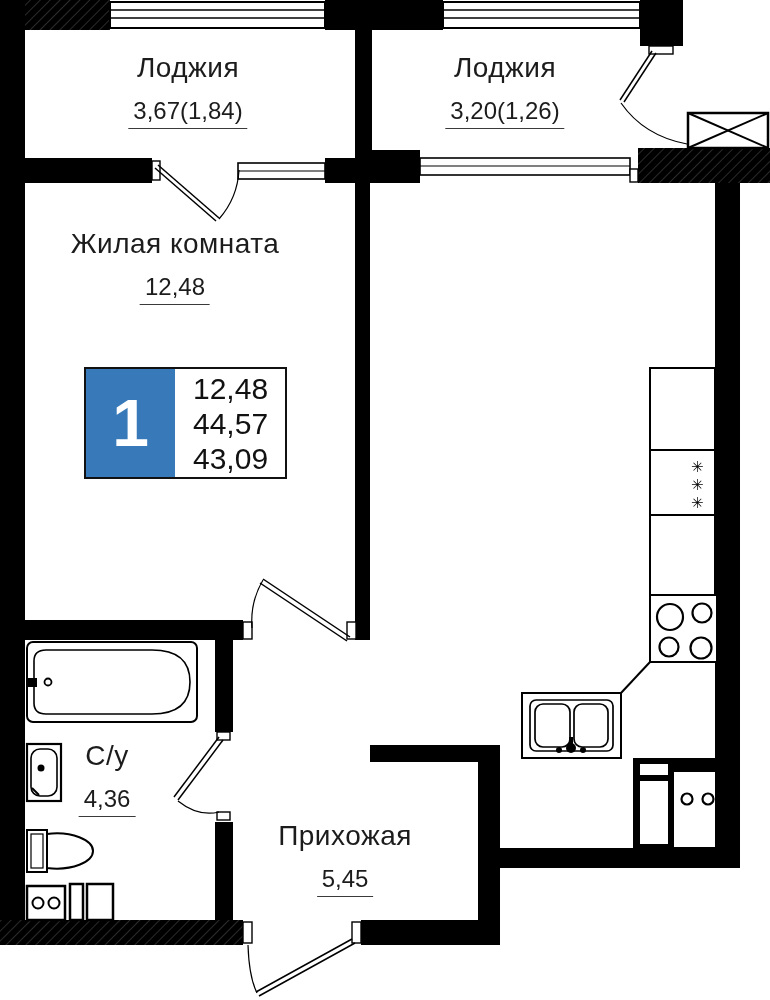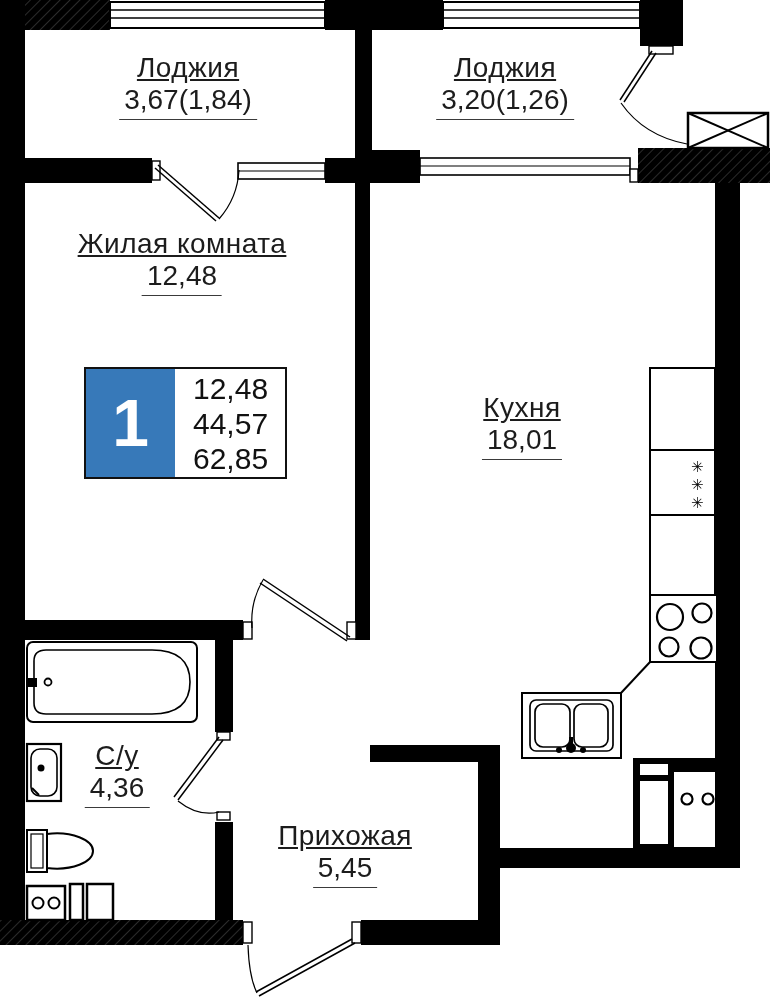--- a/index.html
+++ b/index.html
@@ -1,21 +1,21 @@
 <!DOCTYPE html>
 <html><head>
 <meta charset="utf-8">
 <style>
   html,body{margin:0;padding:0;background:#fff;}
   .plan{position:relative;width:770px;height:1000px;background:#fff;overflow:hidden;
         font-family:"Liberation Sans","DejaVu Sans",sans-serif;color:#1c1c1c;}
   .plan svg{position:absolute;left:0;top:0;}
-  .room-label{position:absolute;transform:translateX(-50%);text-align:center;z-index:5;text-decoration:underline;}
+  .room-label{position:absolute;transform:translateX(-50%);text-align:center;z-index:5;}
   .room-name{font-size:28px;letter-spacing:.5px;white-space:nowrap;}
-  .room-area{margin-top:0;font-size:28px;}
+  .room-area{margin-top:13px;font-size:24px;}
   .room-area span{display:inline-block;border-bottom:1.5px solid #3a3a3a;padding:0 5px 3px;}
   .badge{position:absolute;left:84px;top:367px;width:203px;height:112px;
          border:2.5px solid #111;box-sizing:border-box;display:flex;background:#fff;z-index:6;}
   .badge-blue{width:89px;display:flex;align-items:center;justify-content:center;
               font-size:66px;font-weight:bold;color:#fff;}
   .badge-nums{flex:1;display:flex;flex-direction:column;justify-content:center;
               padding-left:18px;font-size:30px;line-height:35px;color:#111;}
   .fridge-marks{position:absolute;left:691px;top:458px;font-size:15px;line-height:18px;
                 color:#000;white-space:pre-line;z-index:4;}
 </style>
@@ -185,46 +185,42 @@
 <div class="room-label" style="left:188px;top:52px">
   <div class="room-name">Лоджия</div>
   <div class="room-area"><span>3,67(1,84)</span></div>
 </div>
 
 <div class="room-label" style="left:505px;top:52px">
   <div class="room-name">Лоджия</div>
   <div class="room-area"><span>3,20(1,26)</span></div>
 </div>
 
-<div class="room-label" style="left:182px;top:228px">
+<div class="room-label" style="left:175px;top:228px">
   <div class="room-name">Жилая комната</div>
   <div class="room-area"><span>12,48</span></div>
 </div>
 
-<div class="room-label" style="left:522px;top:392px">
-  <div class="room-name">Кухня</div>
-  <div class="room-area"><span>18,01</span></div>
-</div>
-
-<div class="room-label" style="left:117px;top:740px">
+
+<div class="room-label" style="left:107px;top:740px">
   <div class="room-name">С/у</div>
   <div class="room-area"><span>4,36</span></div>
 </div>
 
 <div class="room-label" style="left:345px;top:820px">
   <div class="room-name">Прихожая</div>
   <div class="room-area"><span>5,45</span></div>
 </div>
 
 <div class="badge">
   <div class="badge-blue" id="badge-blue" style="background: rgb(55, 121, 185);">1</div>
   <div class="badge-nums">
     <div>12,48</div>
     <div>44,57</div>
-    <div>62,85</div>
+    <div>43,09</div>
   </div>
 </div>
 
 <div class="fridge-marks">✳
 ✳
 ✳</div>
 
 </div>
 
 </body></html>

